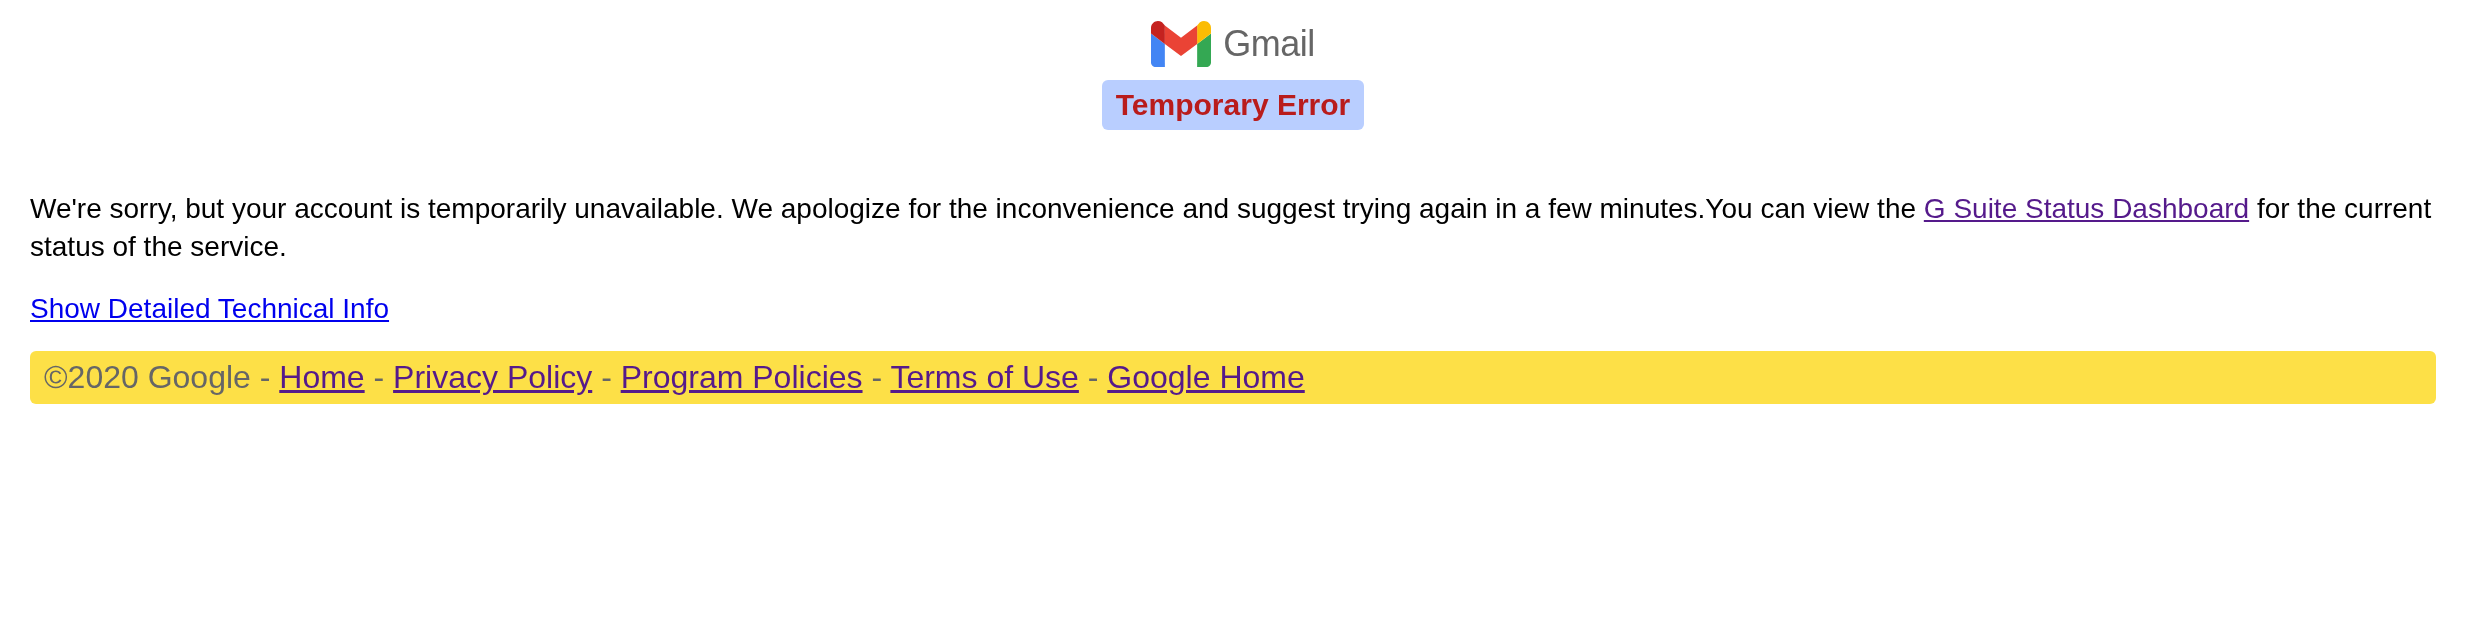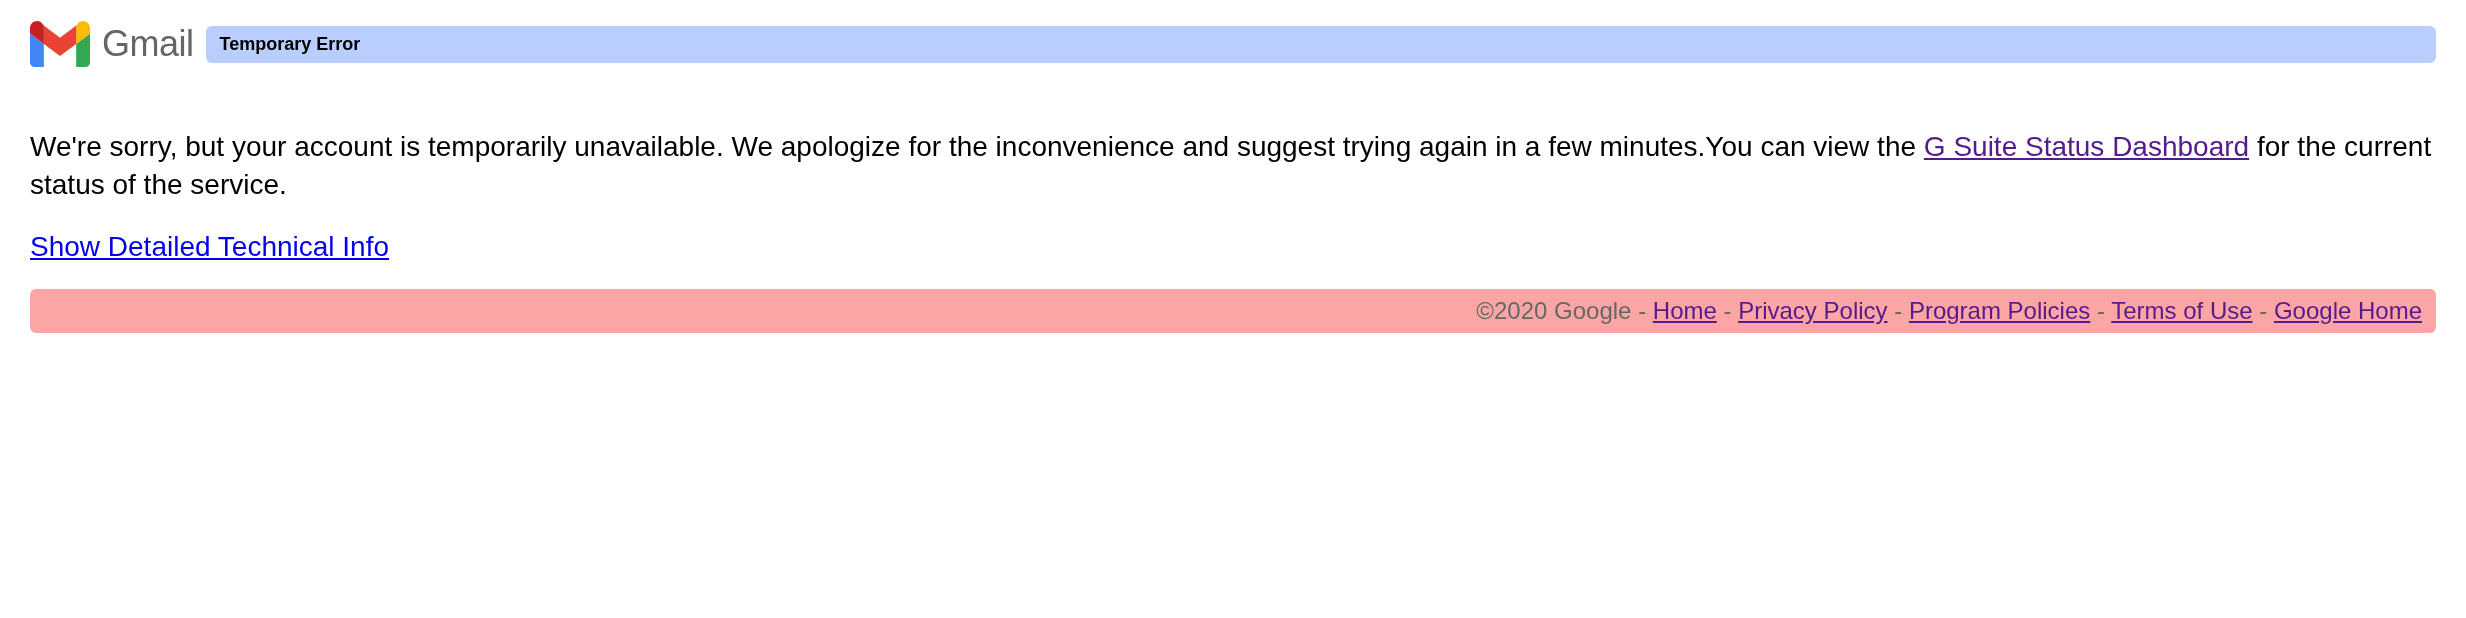--- a/index.html
+++ b/index.html
@@ -10,40 +10,41 @@
     body {
       font-family: Arial, Helvetica, sans-serif;
       background: #fff;
       padding: 20px 30px;
     }
     .header {
       display: flex;
       align-items: center;
       gap: 12px;
       margin-bottom: 60px;
+      flex-direction: column;
     }
     .logo-container {
       display: flex;
       align-items: center;
       gap: 12px;
     }
     .gmail-text {
       font-size: 36px;
       color: #666;
       font-weight: 400;
       letter-spacing: -0.5px;
     }
     .error-banner {
       flex: 1;
       background: #b9ceff;
       border-radius: 6px;
       padding: 8px 14px;
-      font-size: 18px;
+      font-size: 30px;
       font-weight: bold;
-      color: #000000;
+      color: #b91c1c;
     }
     .content {
       font-size: 28px;
       line-height: 1.35;
       color: #000;
     }
     .content p {
       margin-bottom: 24px;
     }
     a {
@@ -56,25 +57,25 @@
     .action-links {
       margin-bottom: 40px;
     }
     .action-links a {
       margin-right: 6px;
     }
     .tech-info {
       margin-bottom: 50px;
     }
     .footer {
-      background: #fca5a5;
+      background: #fde047;
       border-radius: 6px;
       padding: 8px 14px;
-      text-align: right;
-      font-size: 24px;
+      text-align: left;
+      font-size: 32px;
       color: #666;
     }
     .footer a {
       color: #551a8b;
     }
     .footer .sep {
       color: #666;
     }
     .gmail-icon {
       width: 60px;

